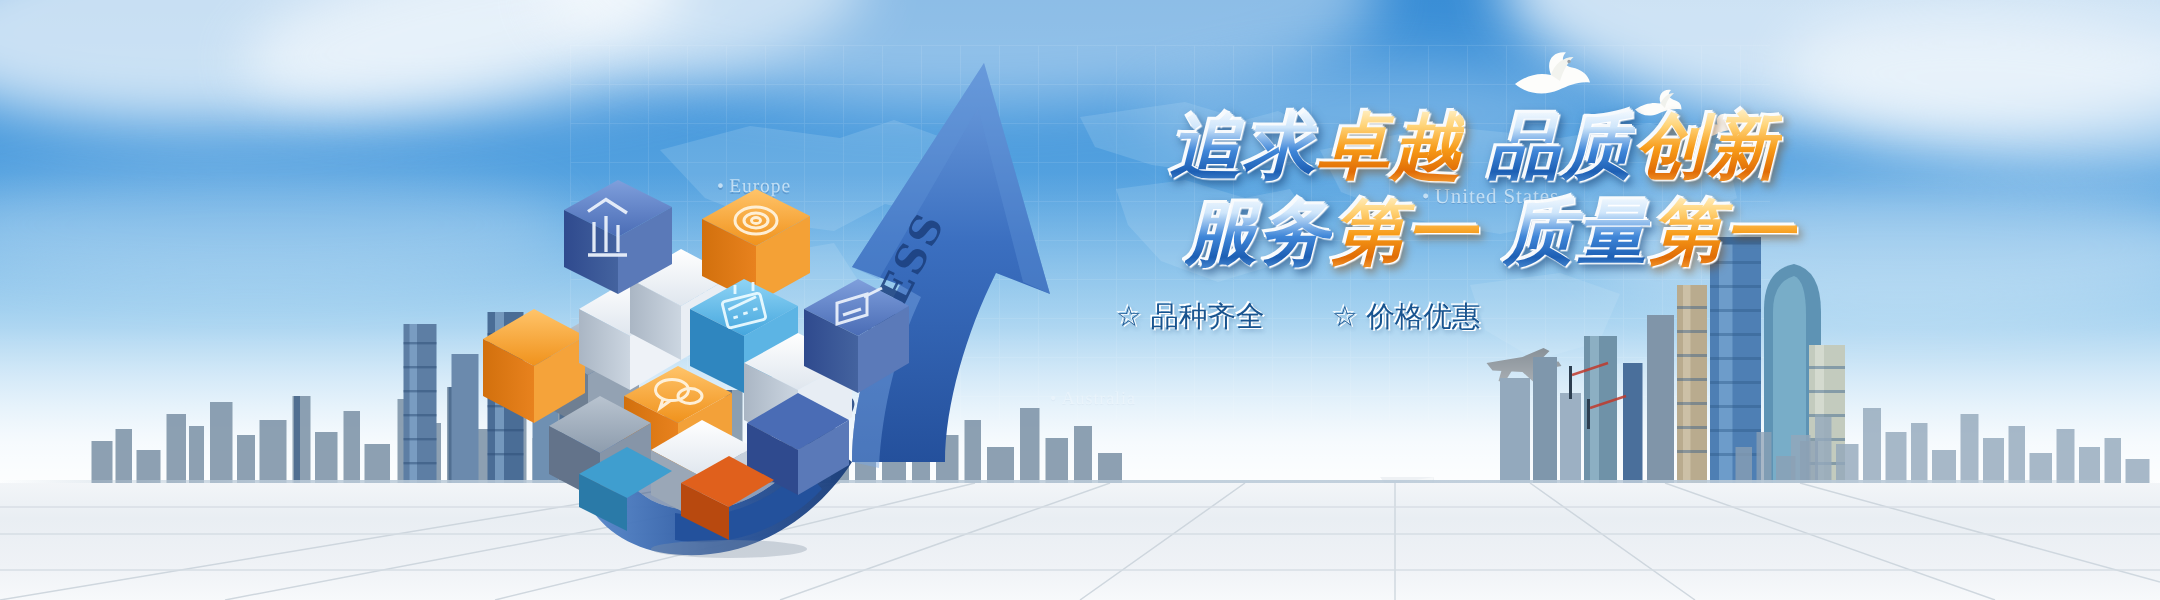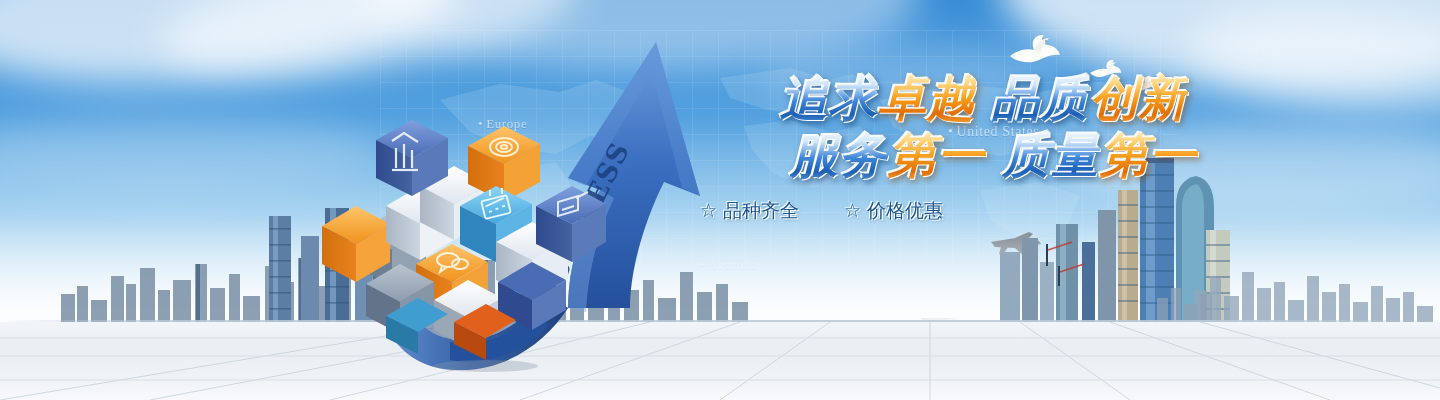--- a/index.html
+++ b/index.html
@@ -130,21 +130,21 @@
     white-space:nowrap;
     text-shadow:
       1.4px 1.4px 0 #ffffff,
      -1.2px -1.2px 0 #ffffff,
       1.4px -1.2px 0 #ffffff,
      -1.2px 1.4px 0 #ffffff,
       2px 3px 4px rgba(20,60,110,.35);
   }
 
   .features {
-    margin-top:14px; margin-left:40px;
+    margin-top:14px; margin-left:84px;
     display:grid;
     grid-template-columns:130px 130px;
     row-gap:6px; column-gap:14px;
   }
   .feat {
     font-family:"DejaVu Sans", sans-serif;
     font-size:19px;
     color:#19548f;
     white-space:nowrap;
     text-shadow:1.2px 1.2px 0 #fff, -1px -1px 0 #fff, 1.5px 2px 3px rgba(20,60,110,.3);

